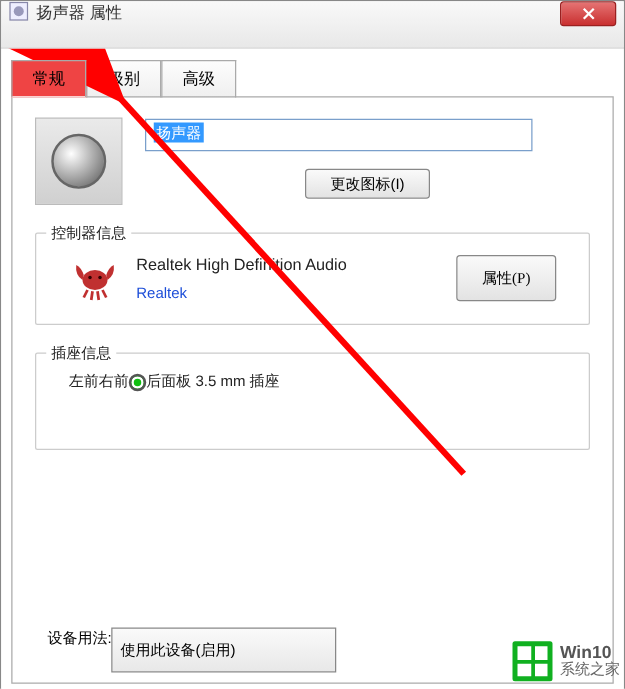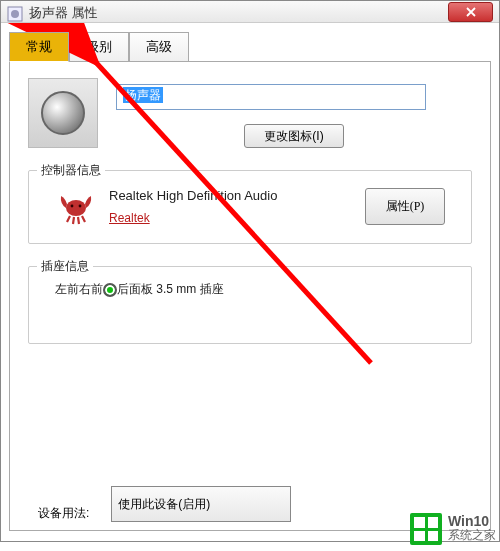--- a/index.html
+++ b/index.html
@@ -1,56 +1,56 @@
 <!DOCTYPE html>
 <html><head>
   <meta charset="utf-8">
   <style>
     * { box-sizing: border-box; margin: 0; padding: 0; font-family: "Microsoft YaHei", "Segoe UI", Tahoma, sans-serif; font-size: 12px; }
     body { width: 500px; height: 551px; background: #fff; position: relative; overflow: hidden; }
     
     .window { width: 500px; border: 1px solid #888; background: #fff; position: relative; }
-    .titlebar { height: 22px; background: linear-gradient(#f9f9f9, #e8e8e8); display: flex; align-items: flex-end; padding: 0 6px; border-bottom: 1px solid #ccc; }
+    .titlebar { height: 38px; background: linear-gradient(#f9f9f9, #e8e8e8); display: flex; align-items: flex-start; padding: 0 6px; border-bottom: 1px solid #ccc; }
     .titlebar-icon { width: 16px; height: 16px; margin-right: 6px; }
     .titlebar-title { flex: 1; color: #333; font-size: 13px; }
     .close-btn { width: 45px; height: 20px; background: linear-gradient(#e57373,#c93030); border: 1px solid #9a2020; border-radius: 3px; display: flex; align-items: center; justify-content: center; color: #fff; font-weight: bold; font-size: 12px; }
     
     .content { padding: 8px 8px 10px; background: #fff; min-height: 510px; position: relative; }
     
     .tabs { display: flex; position: relative; }
     .tab { padding: 5px 16px; border: 1px solid #aaa; border-bottom: none; background: linear-gradient(#fdfdfd,#efefef); margin-right: 0; font-size: 13px; position: relative; top: 1px; }
-    .tab.active { background: #eab308; border-bottom: 1px solid #fff; z-index: 2; }
+    .tab.active { background: #ef4444; border-bottom: 1px solid #fff; z-index: 2; }
     
     .tab-body { border: 1px solid #aaa; padding: 12px 18px 16px; min-height: 470px; position: relative; }
     
-    .top-row { display: flex; align-items: flex-end; gap: 18px; }
+    .top-row { display: flex; align-items: center; gap: 18px; }
     .speaker-icon-wrap { width: 70px; height: 70px; background: linear-gradient(#eaeaea,#d0d0d0); border: 1px solid #bbb; display: flex; align-items: center; justify-content: center; margin-top: 4px; }
     .speaker-circle { width: 44px; height: 44px; border-radius: 50%; background: radial-gradient(circle at 35% 35%, #fff, #999 60%, #555); border: 2px solid #666; }
     
     .right-col { flex: 1; }
     .name-input { width: 310px; height: 26px; border: 1px solid #7a9fcb; padding: 2px 6px; font-size: 13px; background: #fff; color: #000; }
     .name-input-hl { background: #3399ff; color: #fff; padding: 1px 2px; }
     .change-icon-btn { margin-top: 14px; width: 100px; height: 26px; display: block; margin-left: auto; margin-right: auto; }
     
     .btn { border: 1px solid #888; background: linear-gradient(#fafafa,#e3e3e3); border-radius: 3px; height: 24px; padding: 0 12px; font-size: 12px; }
     
     .fieldset { border: 1px solid #ccc; border-radius: 2px; padding: 14px 26px 16px; margin-top: 22px; position: relative; }
     .legend { position: absolute; top: -9px; left: 8px; background: #fff; padding: 0 4px; font-size: 12px; color: #222; }
     
     .ctrl-row { display: flex; align-items: center; }
     .crab-icon { width: 42px; height: 42px; margin-right: 12px; display: flex; align-items: center; justify-content: center; }
     .ctrl-text { flex: 1; }
     .ctrl-name { font-size: 13px; color: #222; }
-    .ctrl-vendor { font-size: 12px; color: #b91c1c; margin-top: 8px; text-decoration: underline; }
+    .ctrl-vendor { font-size: 12px; color: #1d4ed8; margin-top: 8px; }
     .prop-btn { width: 80px; height: 37px; font-family: Liberation Serif, serif; }
     
     .jack-row { display: flex; align-items: center; font-size: 13px; color: #222; }
     .jack-dot { width: 14px; height: 14px; border-radius: 50%; background: #10c010; border: 2px solid #555; box-shadow: inset 0 0 0 2px #fff; }
     
-    .usage-row { position: absolute; left: 28px; bottom: 8px; display: flex; align-items: flex-end; gap: 22px; }
+    .usage-row { position: absolute; left: 28px; bottom: 8px; display: flex; align-items: flex-start; }
     .usage-select { width: 180px; height: 36px; border: 1px solid #888; padding: 0 6px; font-size: 12px; background: linear-gradient(#fafafa,#e8e8e8); display: flex; align-items: center; }
     
     
     .arrow-svg { position: absolute; left: 0; top: 0; pointer-events: none; }
     
     
     .watermark { position: absolute; right: 4px; bottom: 6px; display: flex; align-items: flex-start; gap: 6px; pointer-events: none; }
     .wm-logo { width: 32px; height: 32px; background: #10b020; display: grid; grid-template-columns: 1fr 1fr; grid-template-rows: 1fr 1fr; padding: 4px; gap: 3px; border-radius: 2px; }
     .wm-logo > div { background: #fff; }
     .wm-text { line-height: 1.15; color: #666; font-size: 12px; }

